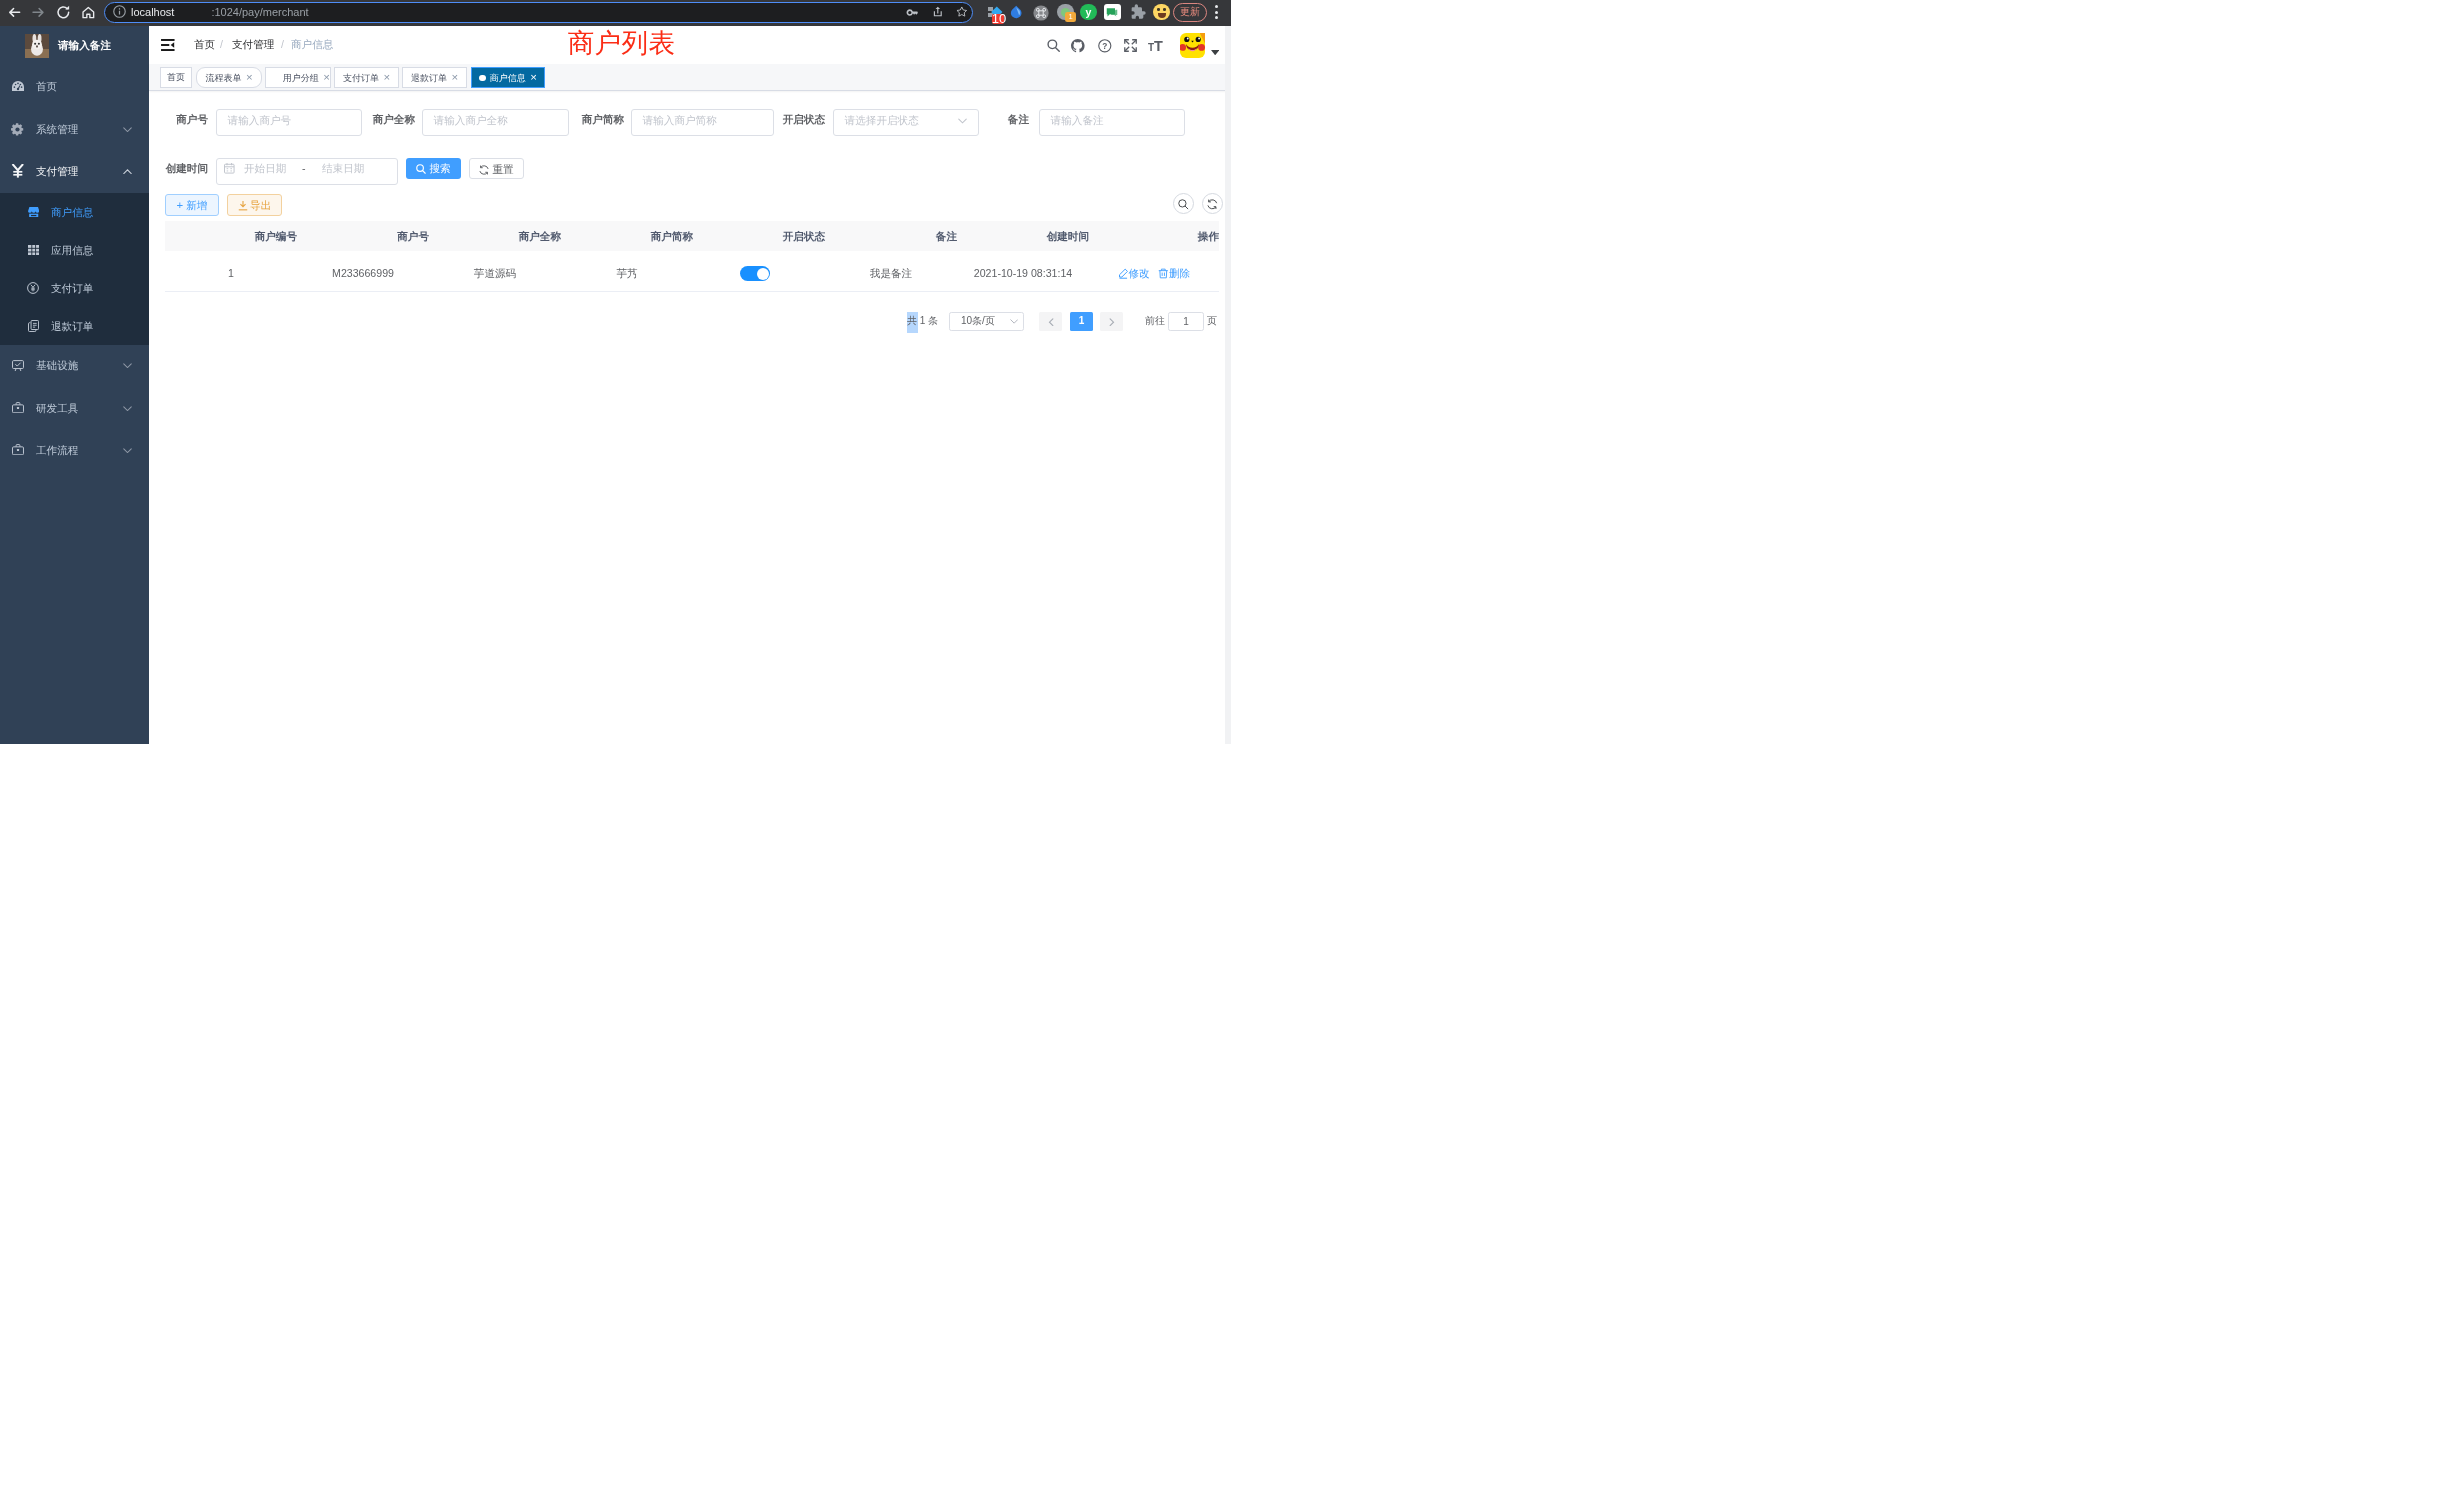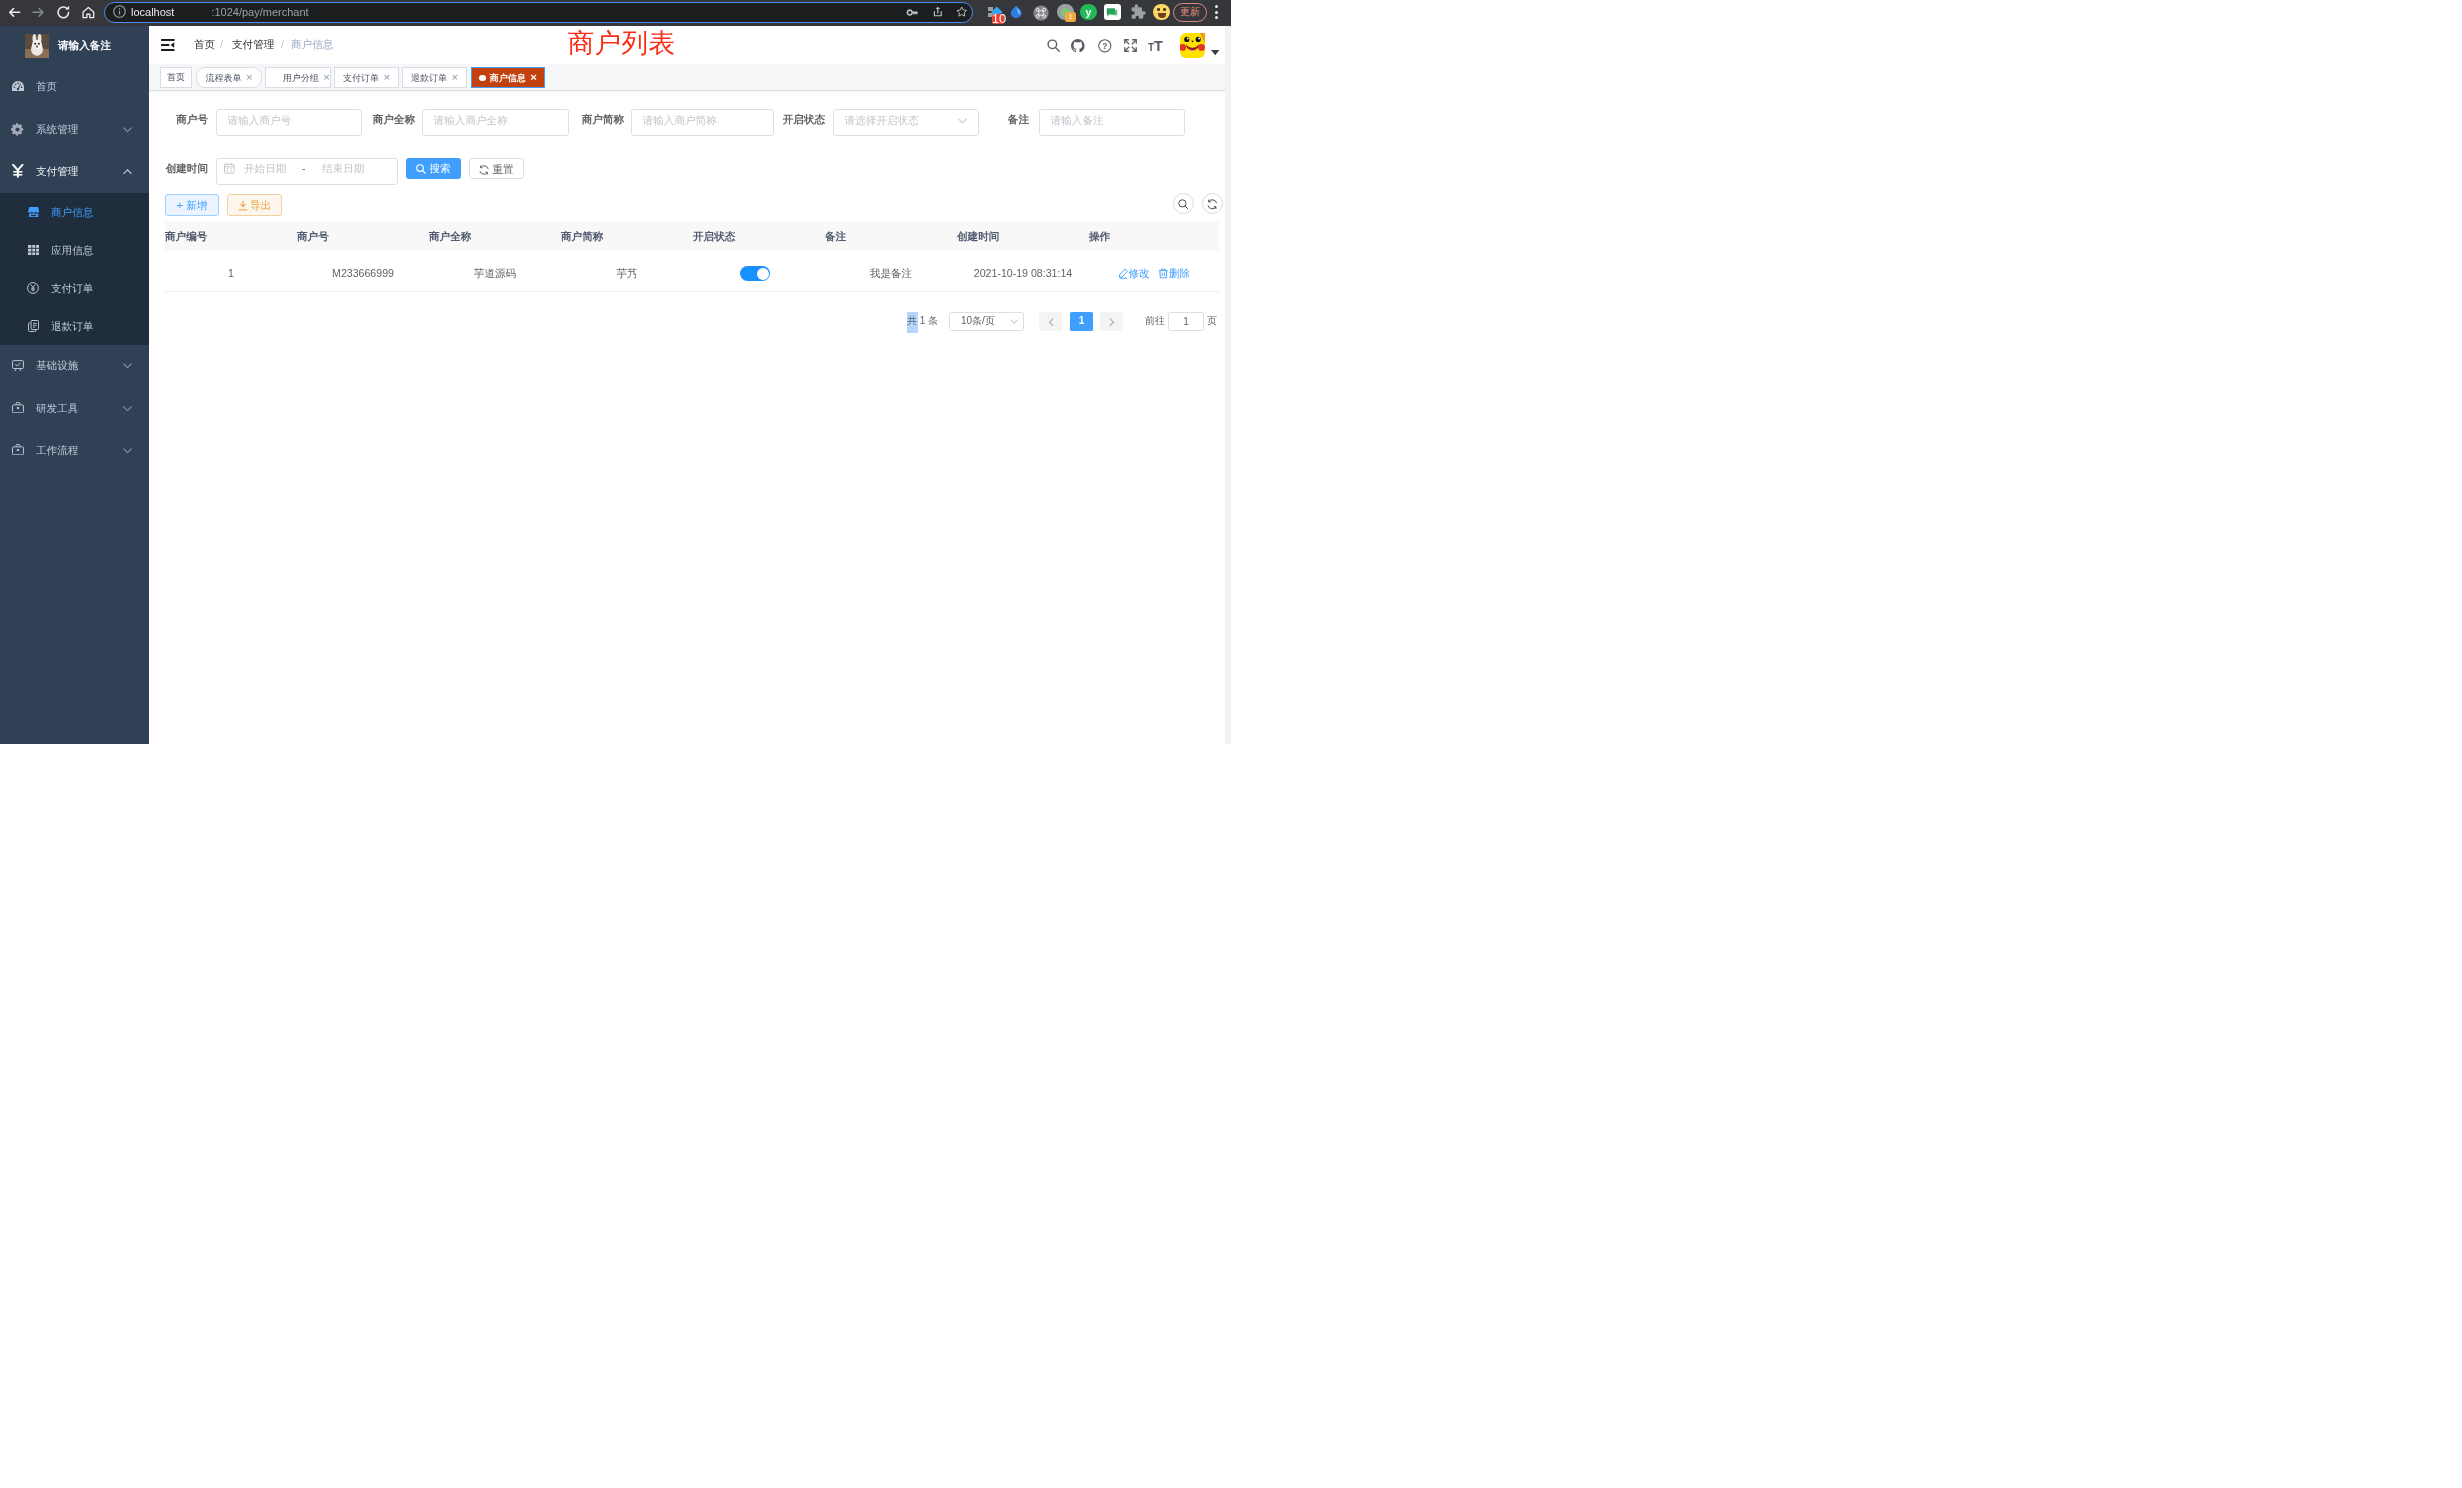--- a/index.html
+++ b/index.html
@@ -27,32 +27,32 @@
 
   
   #navbar { left:149px; top:26px; width:1082px; height:39px; background:#fff; border-bottom:0.8px solid #e7eaee; }
   .bc { position:absolute; top:0; height:37px; line-height:37px; font-size:10.6px; }
   #redtitle { left:567px; top:25px; width:109px; text-align:center; font-size:26.5px; color:#fb2d16; white-space:nowrap; letter-spacing:0.4px;}
 
   
   #tagsbar { left:149px; top:64px; width:1082px; height:26.5px; background:#f6f7f9; border-bottom:0.8px solid #d8dce5; box-shadow:0 0.8px 2.3px rgba(0,0,0,.08); }
   .tag { position:absolute; top:67px; height:20.5px; background:#fff; border:0.8px solid #d8dce5; color:#495060; font-size:9px; line-height:19px; text-align:center; }
   .tag .x { color:#8a97a8; font-size:11.4px; margin-left:4.5px; }
-  .tag.active { background:#c2410c; border-color:#409eff; color:#fff;font-weight:bold; }
+  .tag.active { background:#0369a1; border-color:#409eff; color:#fff; }
   .tag.active .x { color:#fff; }
   .dot { display:inline-block; width:6.8px; height:6.8px; border-radius:50%; background:#fff; margin-right:3.8px; position:relative; top:0.4px;}
 
   
   .flabel { position:absolute; height:21px; line-height:21px; font-size:10.6px; font-weight:bold; color:#606266; text-align:right; }
   .finput { position:absolute; height:27px; border:0.8px solid #dcdfe6; border-radius:3px; background:#fff;
             font-size:10.6px; color:#c0c4cc; line-height:20px; padding-left:10.6px; }
   .btn { position:absolute; height:21px; border-radius:3px; font-size:10.6px; text-align:center; }
 
   
-  .th { position:absolute; top:221px; height:30px; line-height:30px; font-size:10.6px; font-weight:bold; color:#515a6e; text-align:left; }
+  .th { position:absolute; top:221px; height:30px; line-height:30px; font-size:10.6px; font-weight:bold; color:#515a6e; text-align:right; }
   .td { position:absolute; top:254px; height:39px; line-height:39px; font-size:10.6px; color:#606266; text-align:center; }
 
   
   .pg { position:absolute; font-size:10px; color:#606266; }
 </style>
 </head>
 <body>
 <div id="page">
 
   <div class="abs" id="chrome">

